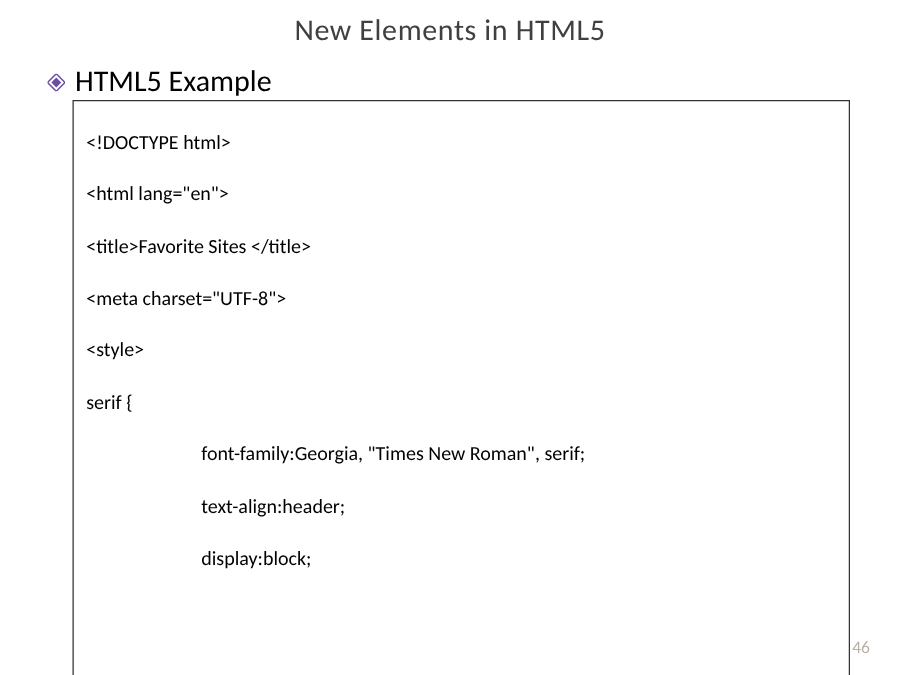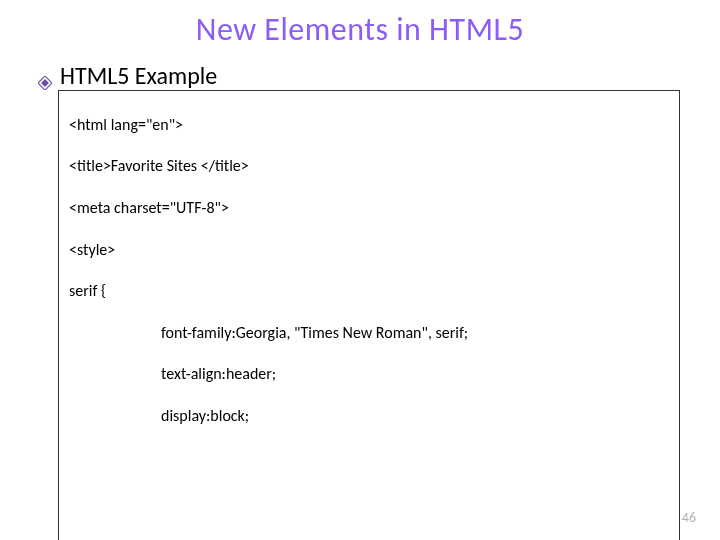--- a/index.html
+++ b/index.html
@@ -6,32 +6,32 @@
   body {
     width: 720px;
     height: 540px;
     background: #ffffff;
     font-family: "Gill Sans", "Gill Sans MT", "Segoe UI", Calibri, sans-serif;
     position: relative;
     overflow: hidden;
   }
   .slide-title {
     text-align: center;
-    font-size: 32px;
+    font-size: 24px;
     font-weight: 300;
-    color: #8b5cf6;
+    color: #404040;
     margin-top: 10px;
     letter-spacing: 0.5px;
   }
   .body-area {
     margin: 12px 38px 0 38px;
   }
   .bullet-row {
     display: flex;
-    align-items: flex-end;
+    align-items: center;
     gap: 8px;
   }
   .bullet-icon {
     width: 14px;
     height: 14px;
     position: relative;
     flex: 0 0 auto;
   }
   .bullet-icon svg { display: block; }
   .subtitle {
@@ -71,20 +71,21 @@
     <span class="bullet-icon">
       <svg width="14" height="14" viewBox="0 0 14 14">
         <rect x="7" y="0" width="9.9" height="9.9" transform="rotate(45 7 0)" fill="none" stroke="#6b4ea0" stroke-width="1.2"></rect>
         <rect x="7" y="3" width="5.6" height="5.6" transform="rotate(45 7 3)" fill="#6b4ea0"></rect>
       </svg>
     </span>
     <span class="subtitle">HTML5 Example</span>
   </div>
 
   <div class="code-box">
+<span class="code-line">&lt;!DOCTYPE html&gt;</span>
 <span class="code-line">&lt;html lang="en"&gt;</span>
 <span class="code-line">&lt;title&gt;Favorite Sites &lt;/title&gt;</span>
 <span class="code-line">&lt;meta charset="UTF-8"&gt;</span>
 <span class="code-line">&lt;style&gt;</span>
 <span class="code-line">serif {</span>
 <span class="indent">font-family:Georgia, "Times New Roman", serif;</span>
 <span class="indent">text-align:header;</span>
 <span class="indent">display:block;</span>
 
 

